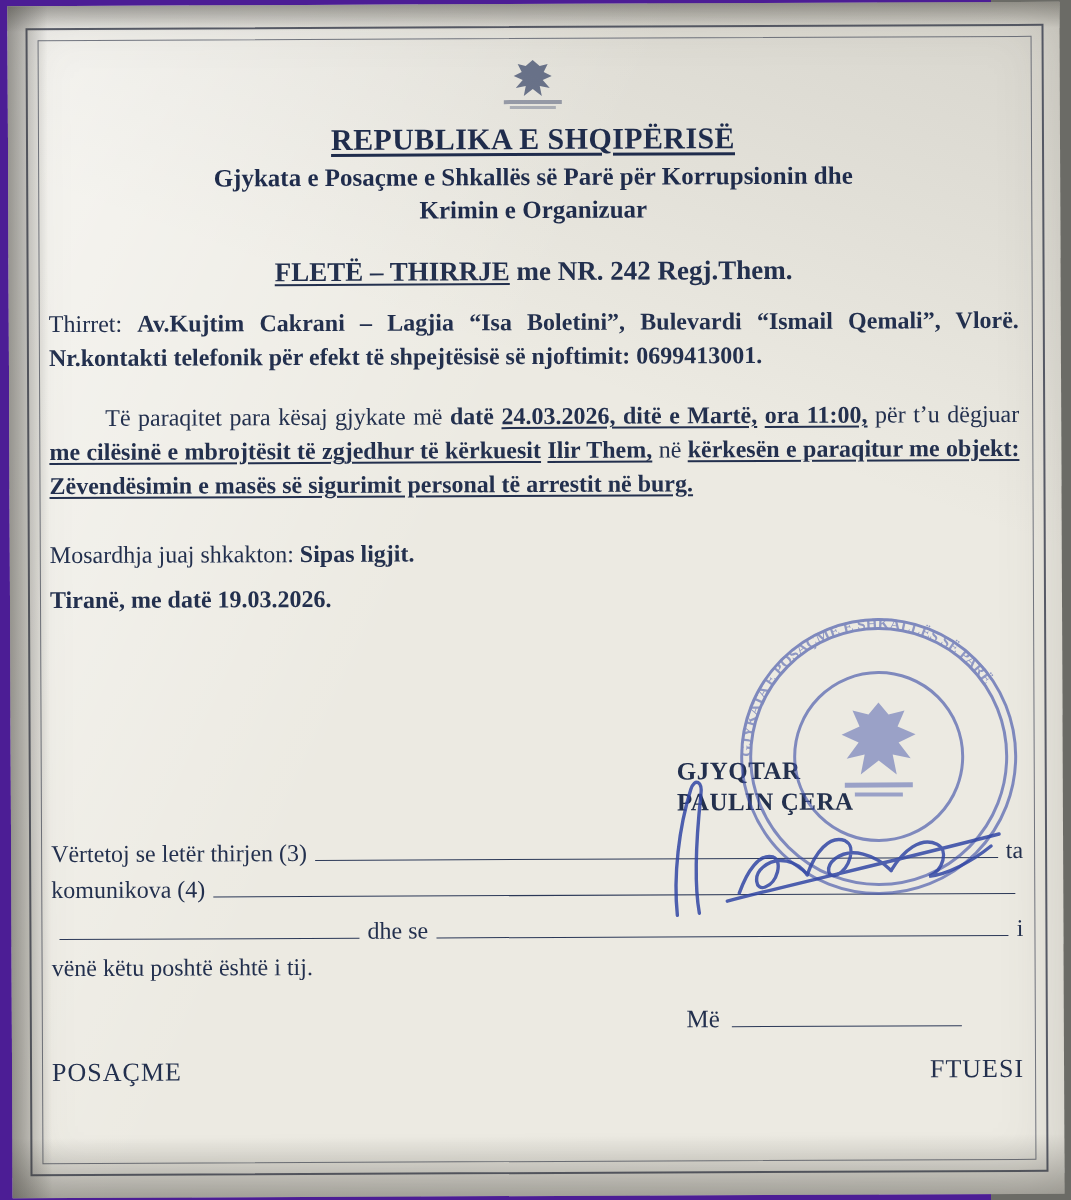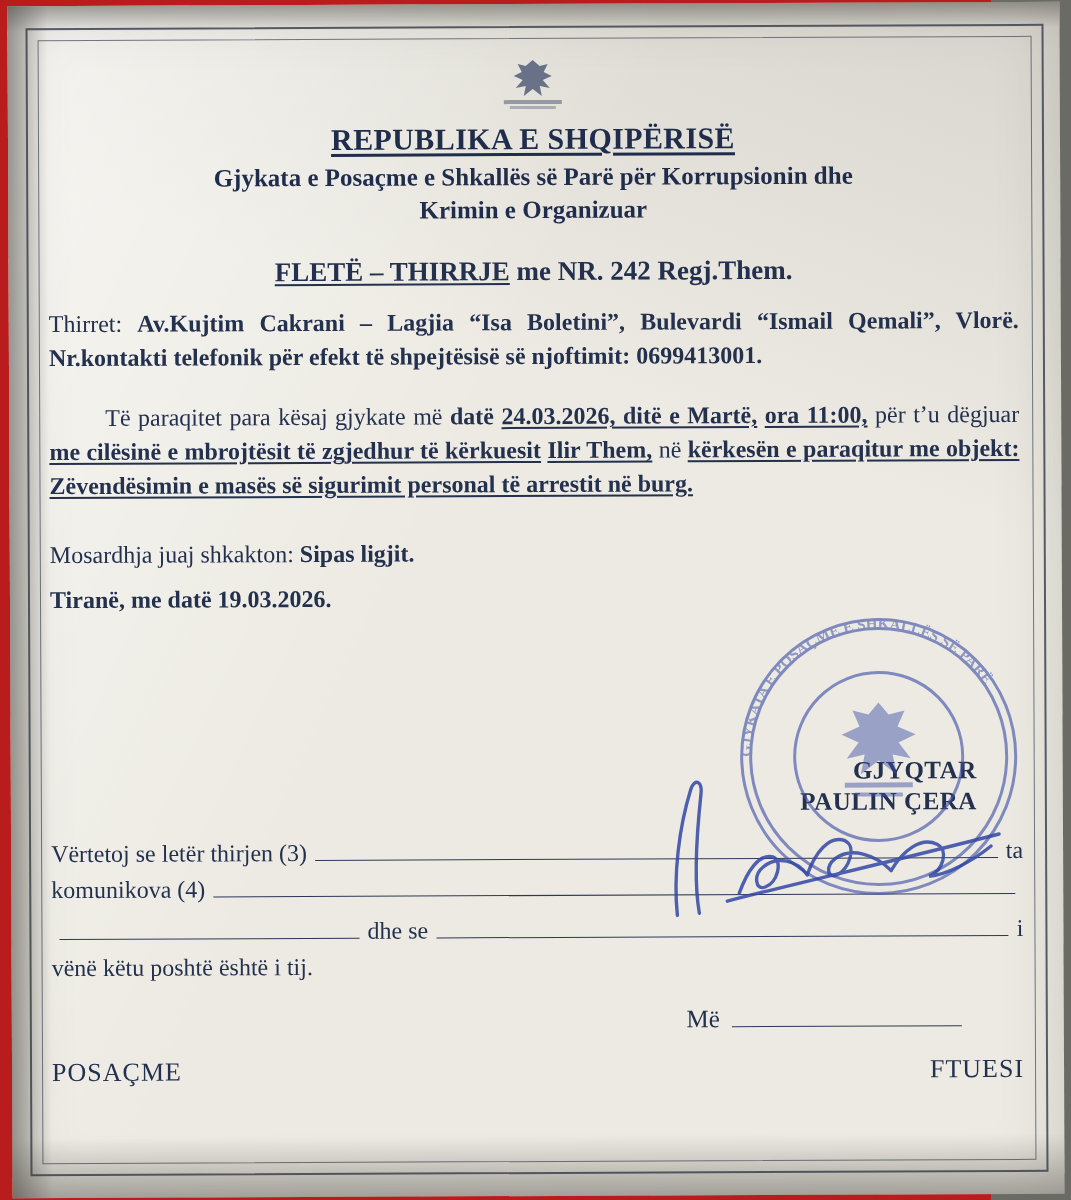--- a/index.html
+++ b/index.html
@@ -12,21 +12,21 @@
     height: 1200px;
     overflow: hidden;
     font-family: "Liberation Serif", serif;
   }
 
   
   #page {
     position: relative;
     width: 991px;
     height: 1200px;
-    background: #b91c1c;
+    background: #4c1d95;
   }
   .paper {
     position: absolute;
     left: 10px;
     top: 4px;
     width: 1052px;
     height: 1192px;
     background: #eceae2;
     background-image:
       linear-gradient(115deg, rgba(255,255,255,0.55) 0%, rgba(255,255,255,0.0) 42%),
@@ -115,21 +115,21 @@
 
   .para2 { margin-top: 26px; }
   .para-sipas { margin-top: 34px; font-size: 24px; line-height: 1.5; }
 
   
   .sig-block {
     position: absolute;
     right: 48px;
     top: 712px;
     width: 300px;
-    text-align: right;
+    text-align: left;
     font-weight: bold;
     font-size: 25px;
     line-height: 1.25;
     letter-spacing: .5px;
   }
 
   
   .cert {
     position: absolute;
     left: 4px;

